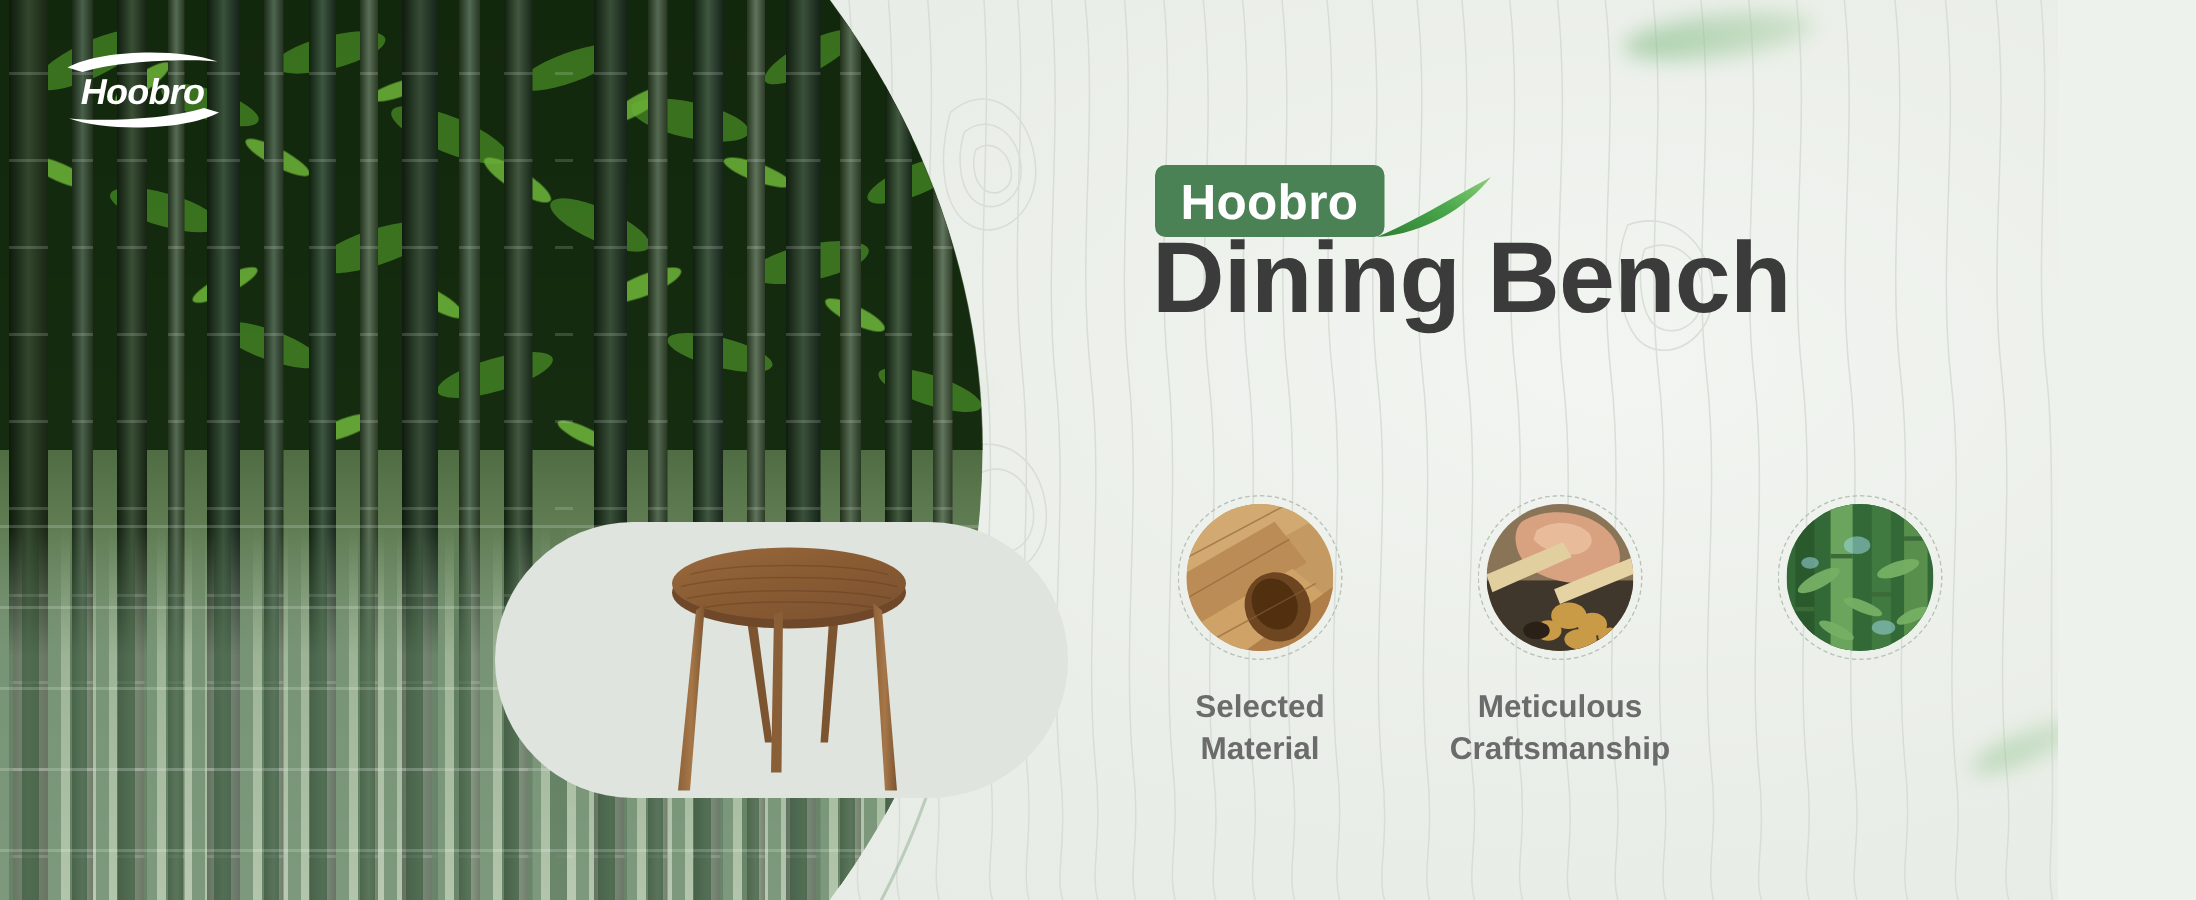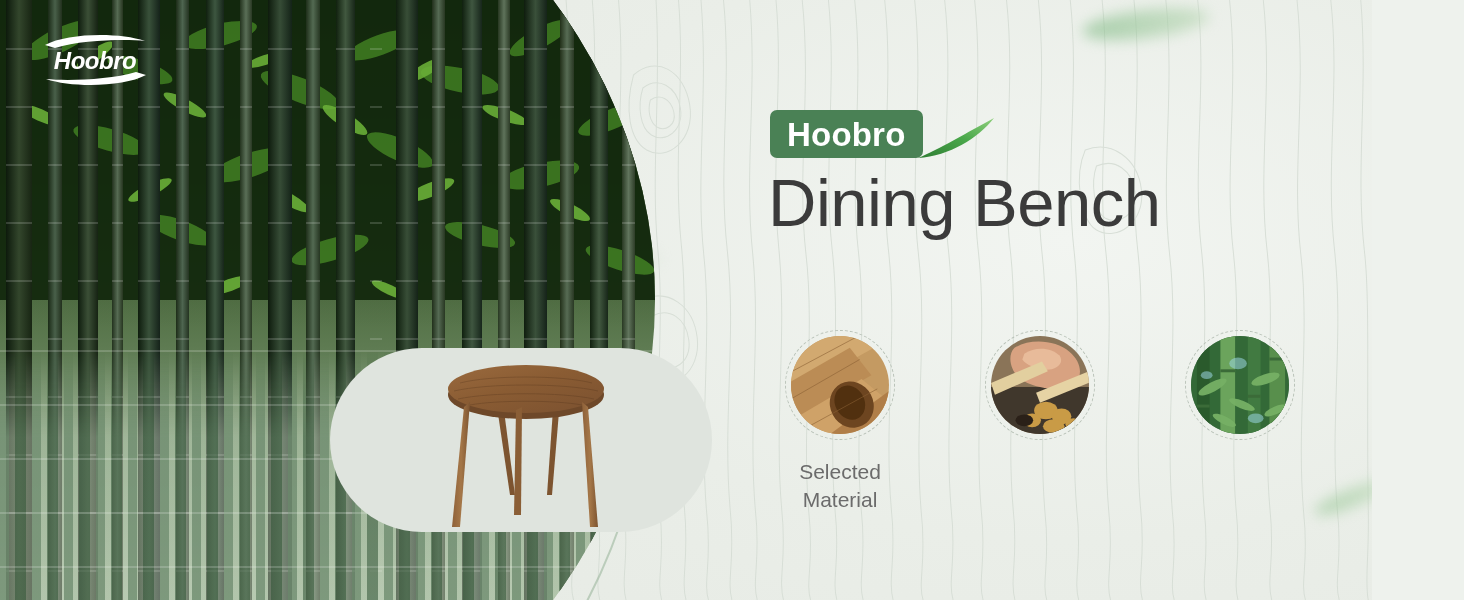--- a/index.html
+++ b/index.html
@@ -106,23 +106,23 @@
     white-space:nowrap;
   }
   .badge-leaf {
     position:absolute;
     left:146px; top:6px;
     width:80px; height:44px;
     pointer-events:none;
   }
 
   .headline {
-    position:absolute; left:-2px; top:169px;
+    position:absolute; left:-2px; top:152px;
     font-size:67px;
-    font-weight:400;
+    font-weight:700;
     color:#3b3b3b;
     letter-spacing:-0.5px;
     line-height:1;
     white-space:nowrap;
   }
 
   
   .features { position:absolute; left:0; top:330px; width:560px; }
   .feature { position:absolute; top:0; width:160px; text-align:center; }
   .feature:nth-child(1){ left:-10px; }
@@ -143,21 +143,21 @@
     overflow:hidden;
     position:relative;
   }
   .fphoto svg { position:absolute; inset:0; width:100%; height:100%; }
 
   .flabel {
     margin-top:18px;
     font-size:21px;
     color:#6b6b6b;
     line-height:1.32;
-    font-weight:400;
+    font-weight:700;
     white-space:pre-line;
   }
 
   
   .logo { position:absolute; left:33px; top:34px; width:125px; height:52px; }
   .logo svg { display:block; width:100%; height:100%; }
 </style>
 </head>
 <body>
 
@@ -404,20 +404,22 @@
                 <ellipse cx="56" cy="76" rx="12" ry="9"></ellipse>
                 <ellipse cx="72" cy="82" rx="10" ry="8"></ellipse>
                 <ellipse cx="42" cy="86" rx="9" ry="7"></ellipse>
                 <ellipse cx="64" cy="92" rx="11" ry="7"></ellipse>
                 <ellipse cx="84" cy="90" rx="8" ry="6"></ellipse>
               </g>
               <ellipse cx="34" cy="86" rx="9" ry="6" fill="#2a2018"></ellipse>
             </svg>
           </div>
         </div>
+        <div class="flabel">Meticulous
+Craftsmanship</div>
       </div>
 
       <div class="feature">
         <div class="fcircle">
           <div class="fphoto">
             <svg viewBox="0 0 100 100" preserveAspectRatio="none">
               <rect width="100" height="100" fill="#2d5f33"></rect>
               <rect x="0" y="0" width="100" height="100" fill="#37703a" opacity=".6"></rect>
               <rect x="6" y="-5" width="13" height="110" fill="#2a5a2c"></rect>
               <rect x="30" y="-5" width="15" height="110" fill="#6ba45c"></rect>

